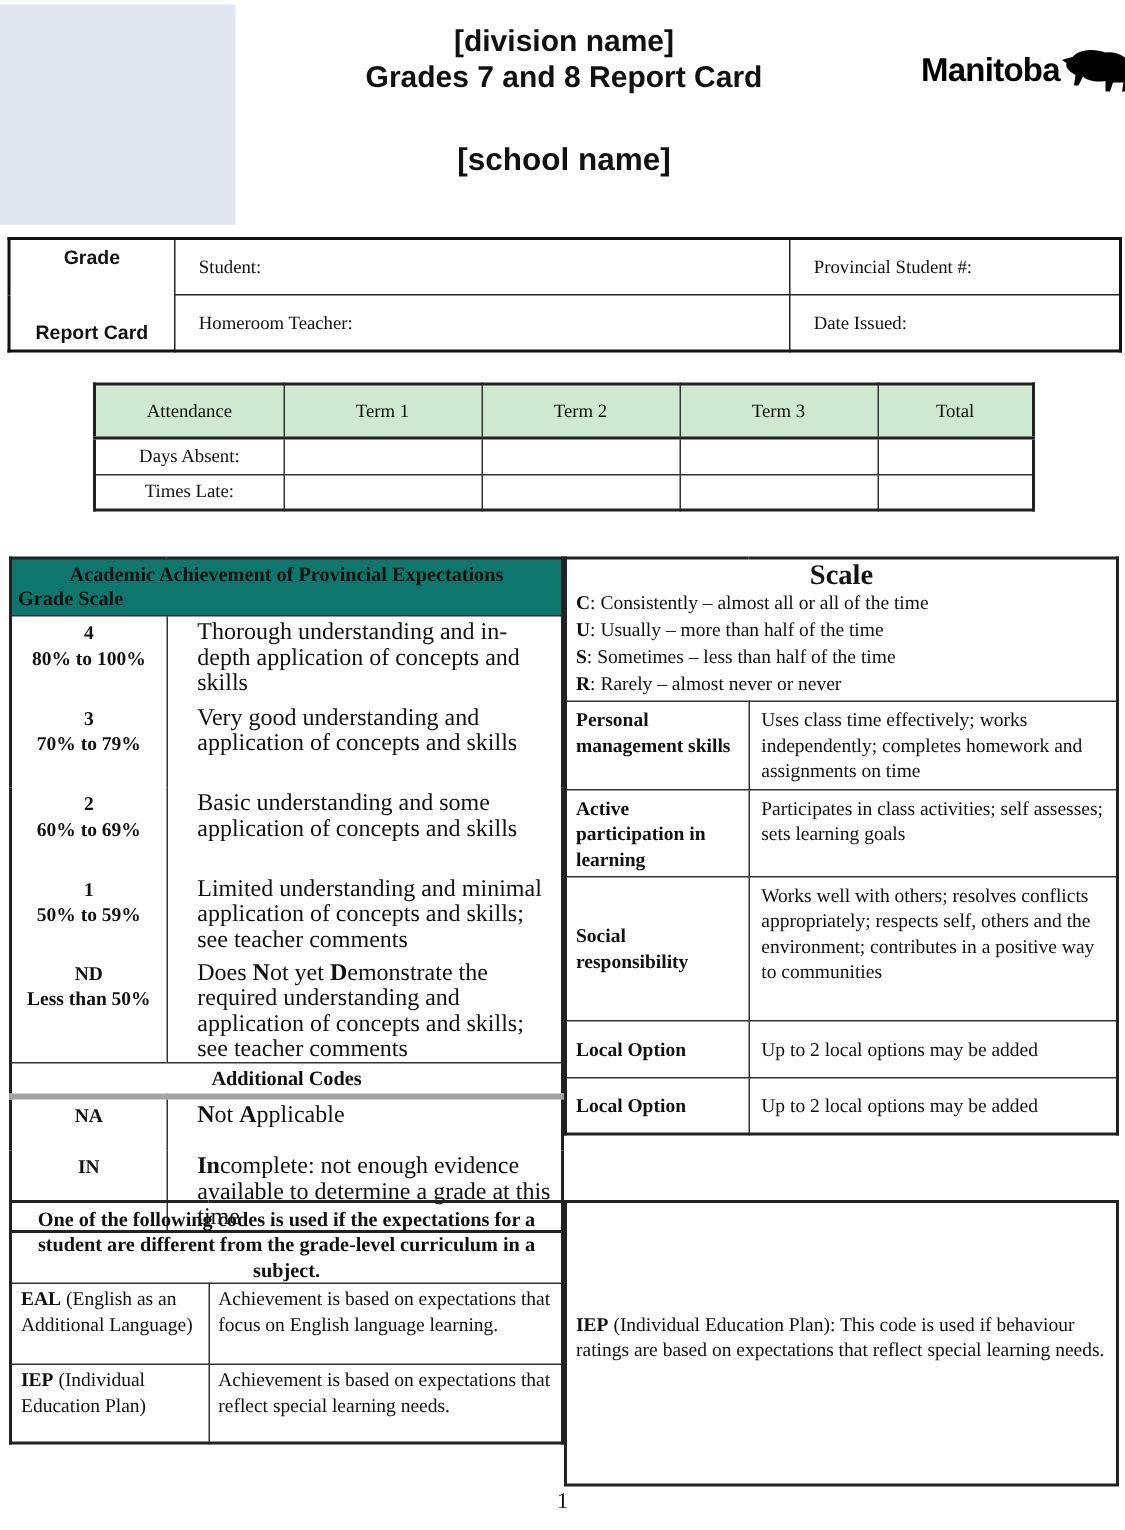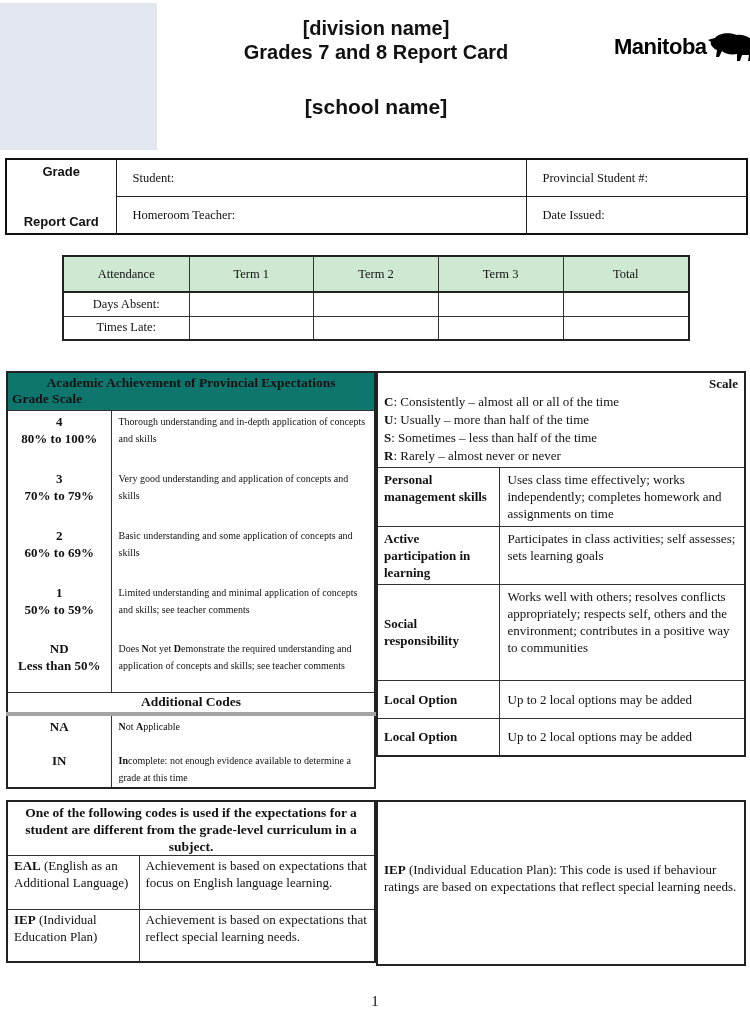--- a/index.html
+++ b/index.html
@@ -27,37 +27,37 @@
   
   .att { left: 62px; top: 255px; width: 628px; border: 2px solid #222; }
   .att th { background: #cfe8d1; font-weight: normal; font-size: 12.5px; height: 36px; vertical-align: middle; border: 1px solid #333; border-bottom: 2px solid #222; }
   .att td { font-size: 12.5px; height: 24px; text-align: center; vertical-align: middle; border: 1px solid #333; }
 
   
   .acad { left: 6px; top: 371px; width: 370px; border: 2px solid #222; }
   .acad .head { background: #0f766e; font-weight: bold; font-size: 13.5px; line-height: 16px; padding: 2px 4px 0 4px; border-bottom: 1px solid #333; }
   .acad .head .c { text-align: center; }
   .acad .lvl { width: 104px; text-align: center; font-weight: bold; font-size: 13px; line-height: 17px; border-right: 1px solid #333; padding-top: 2px; }
-  .acad .desc { font-size: 10px; line-height: 17px; padding: 2px 6px 0 7px; }
+  .acad .desc { font-size: 16px; line-height: 17px; padding: 2px 6px 0 20px; }
   .acad .sub { text-align: center; font-weight: bold; font-size: 13.5px; border-top: 1px solid #333; border-bottom: 4px solid #a3a3a3; height: 22px; vertical-align: middle; }
 
   
   .lb { left: 376px; top: 371px; width: 370px; border: 2px solid #222; }
   .lb .head { background: #cfe8d1; font-weight: bold; font-size: 13.5px; text-align: center; height: 36px; vertical-align: middle; border-bottom: 1px solid #333; }
   .lb .scale { font-size: 13px; line-height: 18px; padding: 2px 6px 0 6px; border-bottom: 1px solid #333; }
-  .lb .scale .st { text-align: right; font-weight: bold; font-size: 13px; }
+  .lb .scale .st { text-align: center; font-weight: bold; font-size: 19px; }
   .lb .name { width: 122px; font-weight: bold; font-size: 13px; line-height: 17px; padding: 3px 6px; border-right: 1px solid #333; border-bottom: 1px solid #333; }
   .lb .val { font-size: 13px; line-height: 17px; padding: 3px 8px; border-bottom: 1px solid #333; }
 
   
   .codes { left: 6px; top: 800px; width: 370px; border: 2px solid #222; }
   .codes .head { text-align: center; font-weight: bold; font-size: 13.5px; line-height: 17px; padding: 2px 4px 0 4px; border-bottom: 1px solid #333; }
   .codes .k { width: 132px; font-size: 13px; line-height: 17px; padding: 1px 6px; border-right: 1px solid #333; border-bottom: 1px solid #333; }
   .codes .v { font-size: 13px; line-height: 17px; padding: 1px 6px; border-bottom: 1px solid #333; }
-  .iep-right { position: absolute; left: 376px; top: 800px; width: 370px; height: 166px; border: 2px solid #222; display: flex; align-items: center; padding: 0 6px 10px 6px; font-size: 13px; line-height: 17px; }
+  .iep-right { position: absolute; left: 376px; top: 800px; width: 370px; height: 191px; border: 2px solid #222; display: flex; align-items: center; padding: 0 6px 10px 6px; font-size: 13px; line-height: 17px; }
 
   .pagenum { position: absolute; left: 0; right: 0; top: 993px; text-align: center; font-size: 15px; }
   b { font-weight: bold; }
 </style>
 </head>
 <body>
 
 <div class="logo-box"></div>
 <div class="hdr division">[division name]</div>
 <div class="hdr title">Grades 7 and 8 Report Card</div>
@@ -86,21 +86,21 @@
 </tbody>
   </table>
 
 <table class="att">
   <tbody>
       <tr>
     <th style="width:126px">Attendance</th>
     <th>Term 1</th>
     <th>Term 2</th>
     <th>Term 3</th>
-    <th style="width:126px">Total</th>
+    <th style="width:104px">Total</th>
   </tr>
   <tr>
     <td>Days Absent:</td>
     <td></td>
     <td></td>
     <td></td>
     <td></td>
   </tr>
   <tr>
     <td>Times Late:</td>

